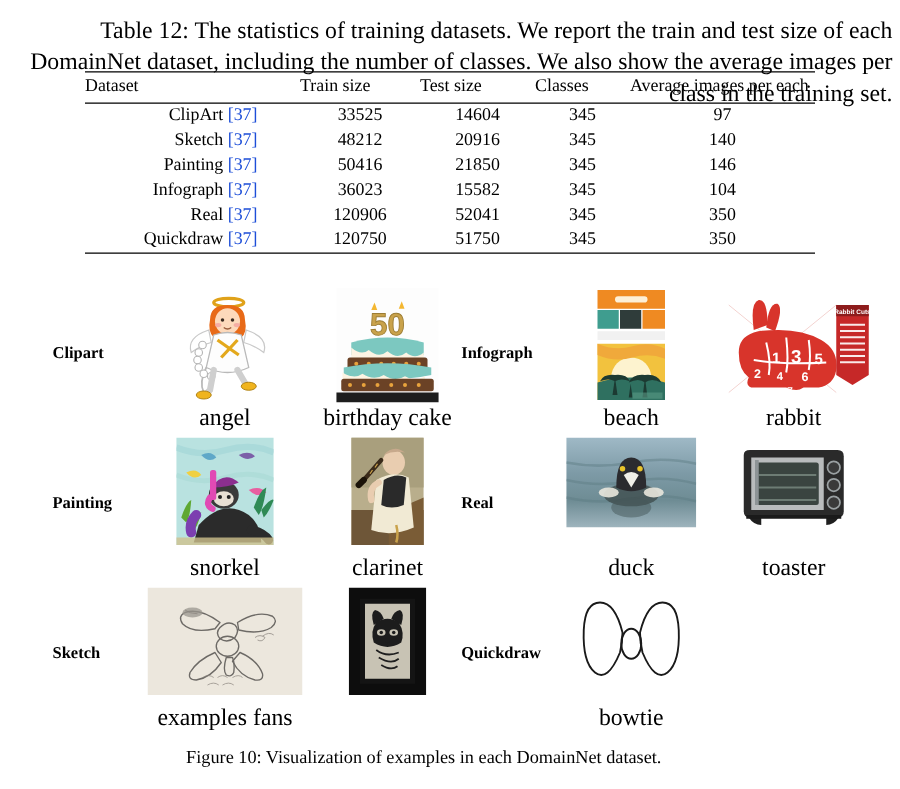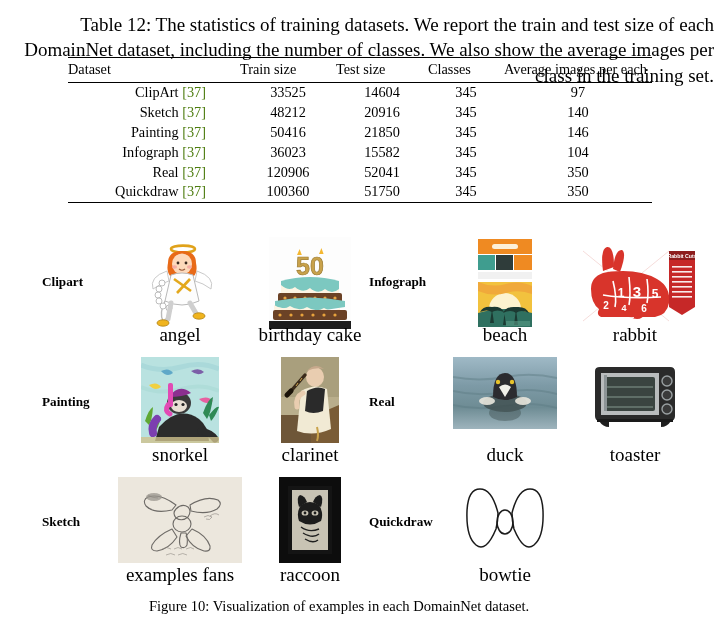--- a/index.html
+++ b/index.html
@@ -49,21 +49,21 @@
   .rule-bot   { border-top: 1.4px solid #000; }
   table.stats tbody td {
     padding: 1.4px 0;
     text-align: center;
     white-space: nowrap;
   }
   table.stats tbody td.name {
     text-align: right;
     padding-right: 34px;
   }
-  .cite { color: #4d7c0f; }
+  .cite { color: #1d4ed8; }
   .col-name  { width: 172px; }
   .col-train { width: 96px; }
   .col-test  { width: 92px; }
   .col-class { width: 76px; }
   .col-avg   { width: 148px; }
 
   
   .figure {
     position: absolute;
     left: 0;
@@ -108,21 +108,21 @@
   }
   .cell.c1 { left: 110px; }
   .cell.c2 { left: 240px; }
   .half.right .cell.c1 { left: 75px; }
   .half.right .cell.c2 { left: 205px; }
 
   .thumb-box {
     position: absolute;
     left: 50%;
     transform: translateX(-50%);
-    top: 9px;
+    top: 2px;
     overflow: hidden;
   }
   .cap {
     position: absolute;
     left: 0;
     width: 140px;
     top: 96px;
     text-align: center;
     font-size: 19px;
     white-space: nowrap;
@@ -194,21 +194,21 @@
       </tr>
       <tr>
         <td class="name"><span>Real</span> <span class="cite">[37]</span></td>
         <td>120906</td>
         <td>52041</td>
         <td>345</td>
         <td>350</td>
       </tr>
       <tr>
         <td class="name"><span>Quickdraw</span> <span class="cite">[37]</span></td>
-        <td>100360</td>
+        <td>120750</td>
         <td>51750</td>
         <td>345</td>
         <td>350</td>
       </tr>
       <tr aria-hidden="true">
         <td class="rule-bot" style="padding:0;height:0"></td>
         <td class="rule-bot" style="padding:0;height:0"></td>
         <td class="rule-bot" style="padding:0;height:0"></td>
         <td class="rule-bot" style="padding:0;height:0"></td>
         <td class="rule-bot" style="padding:0;height:0"></td>
@@ -565,21 +565,20 @@
                 <circle cx="36" cy="36" r="1.4"></circle>
               <path d="M29 43 q2 2 4 0 q-2 3 -4 0Z"></path>
             </g>
             <g stroke="#1f1f1f" stroke-width="1.4" fill="none">
               <path d="M22 50 q8 6 18 2"></path>
               <path d="M24 56 q10 6 16 1"></path>
               <path d="M26 62 q8 5 13 1"></path>
             </g>
           </svg>
         </div>
-        <div class="cap">raccoon</div>
       </div>
     </div>
 
     <div class="half right">
       <div class="domain-label">Quickdraw</div>
 
       <div class="cell c1">
         <div class="thumb-box">
           <svg width="96" height="86" viewBox="0 0 96 86">
             <rect width="96" height="86" fill="#ffffff"></rect>

